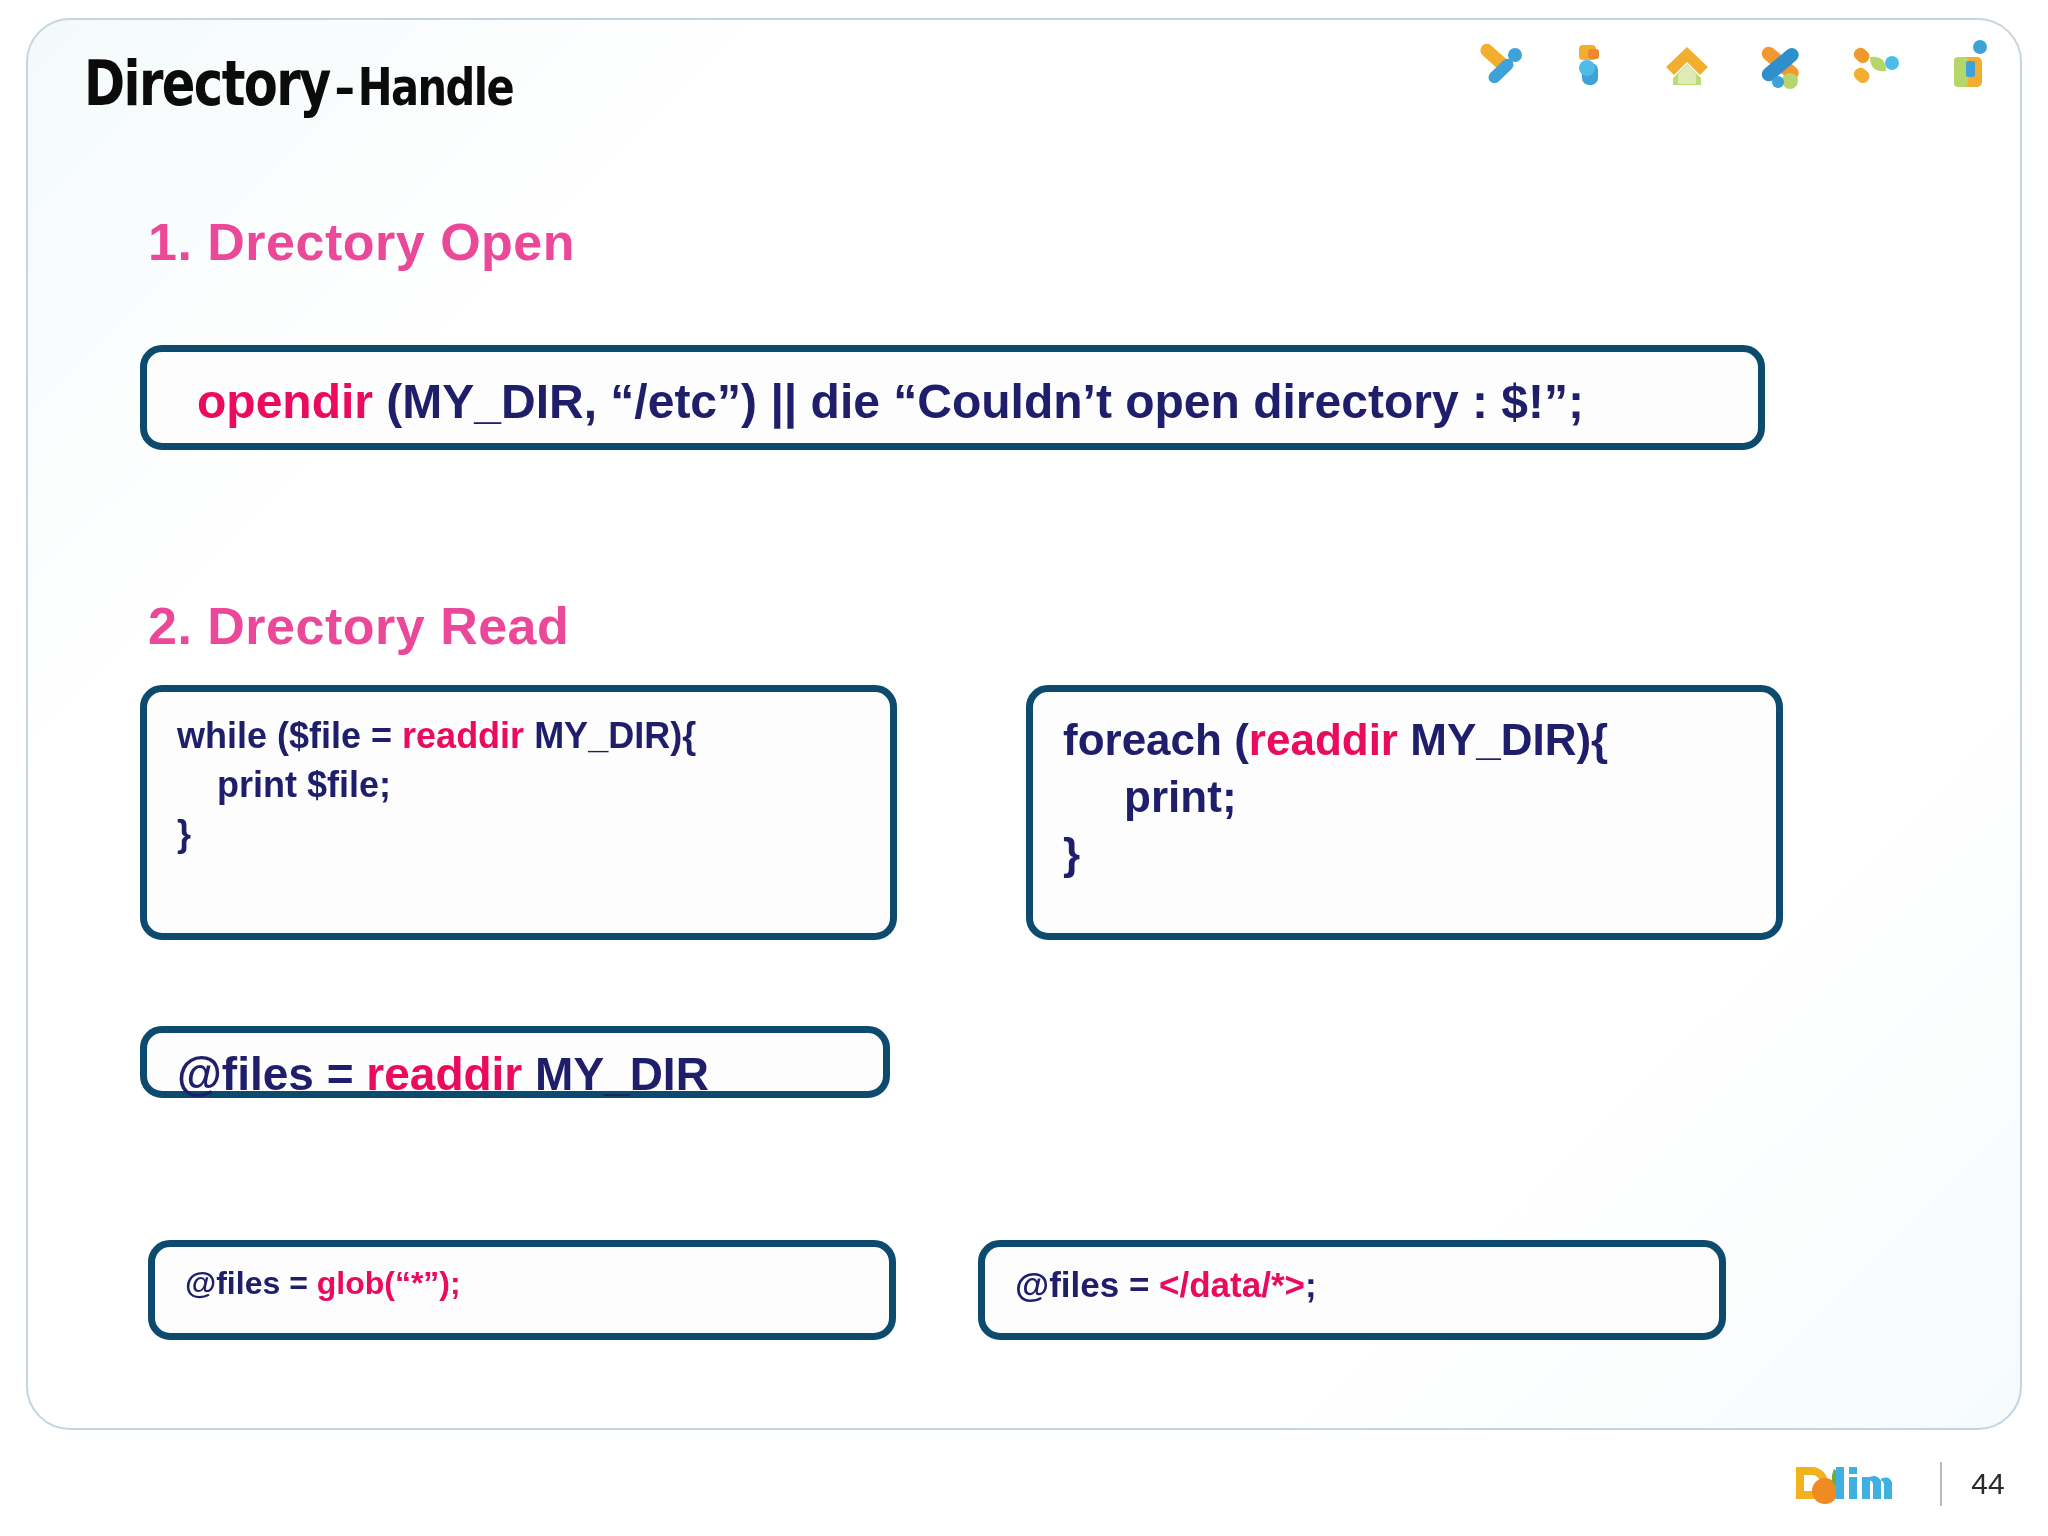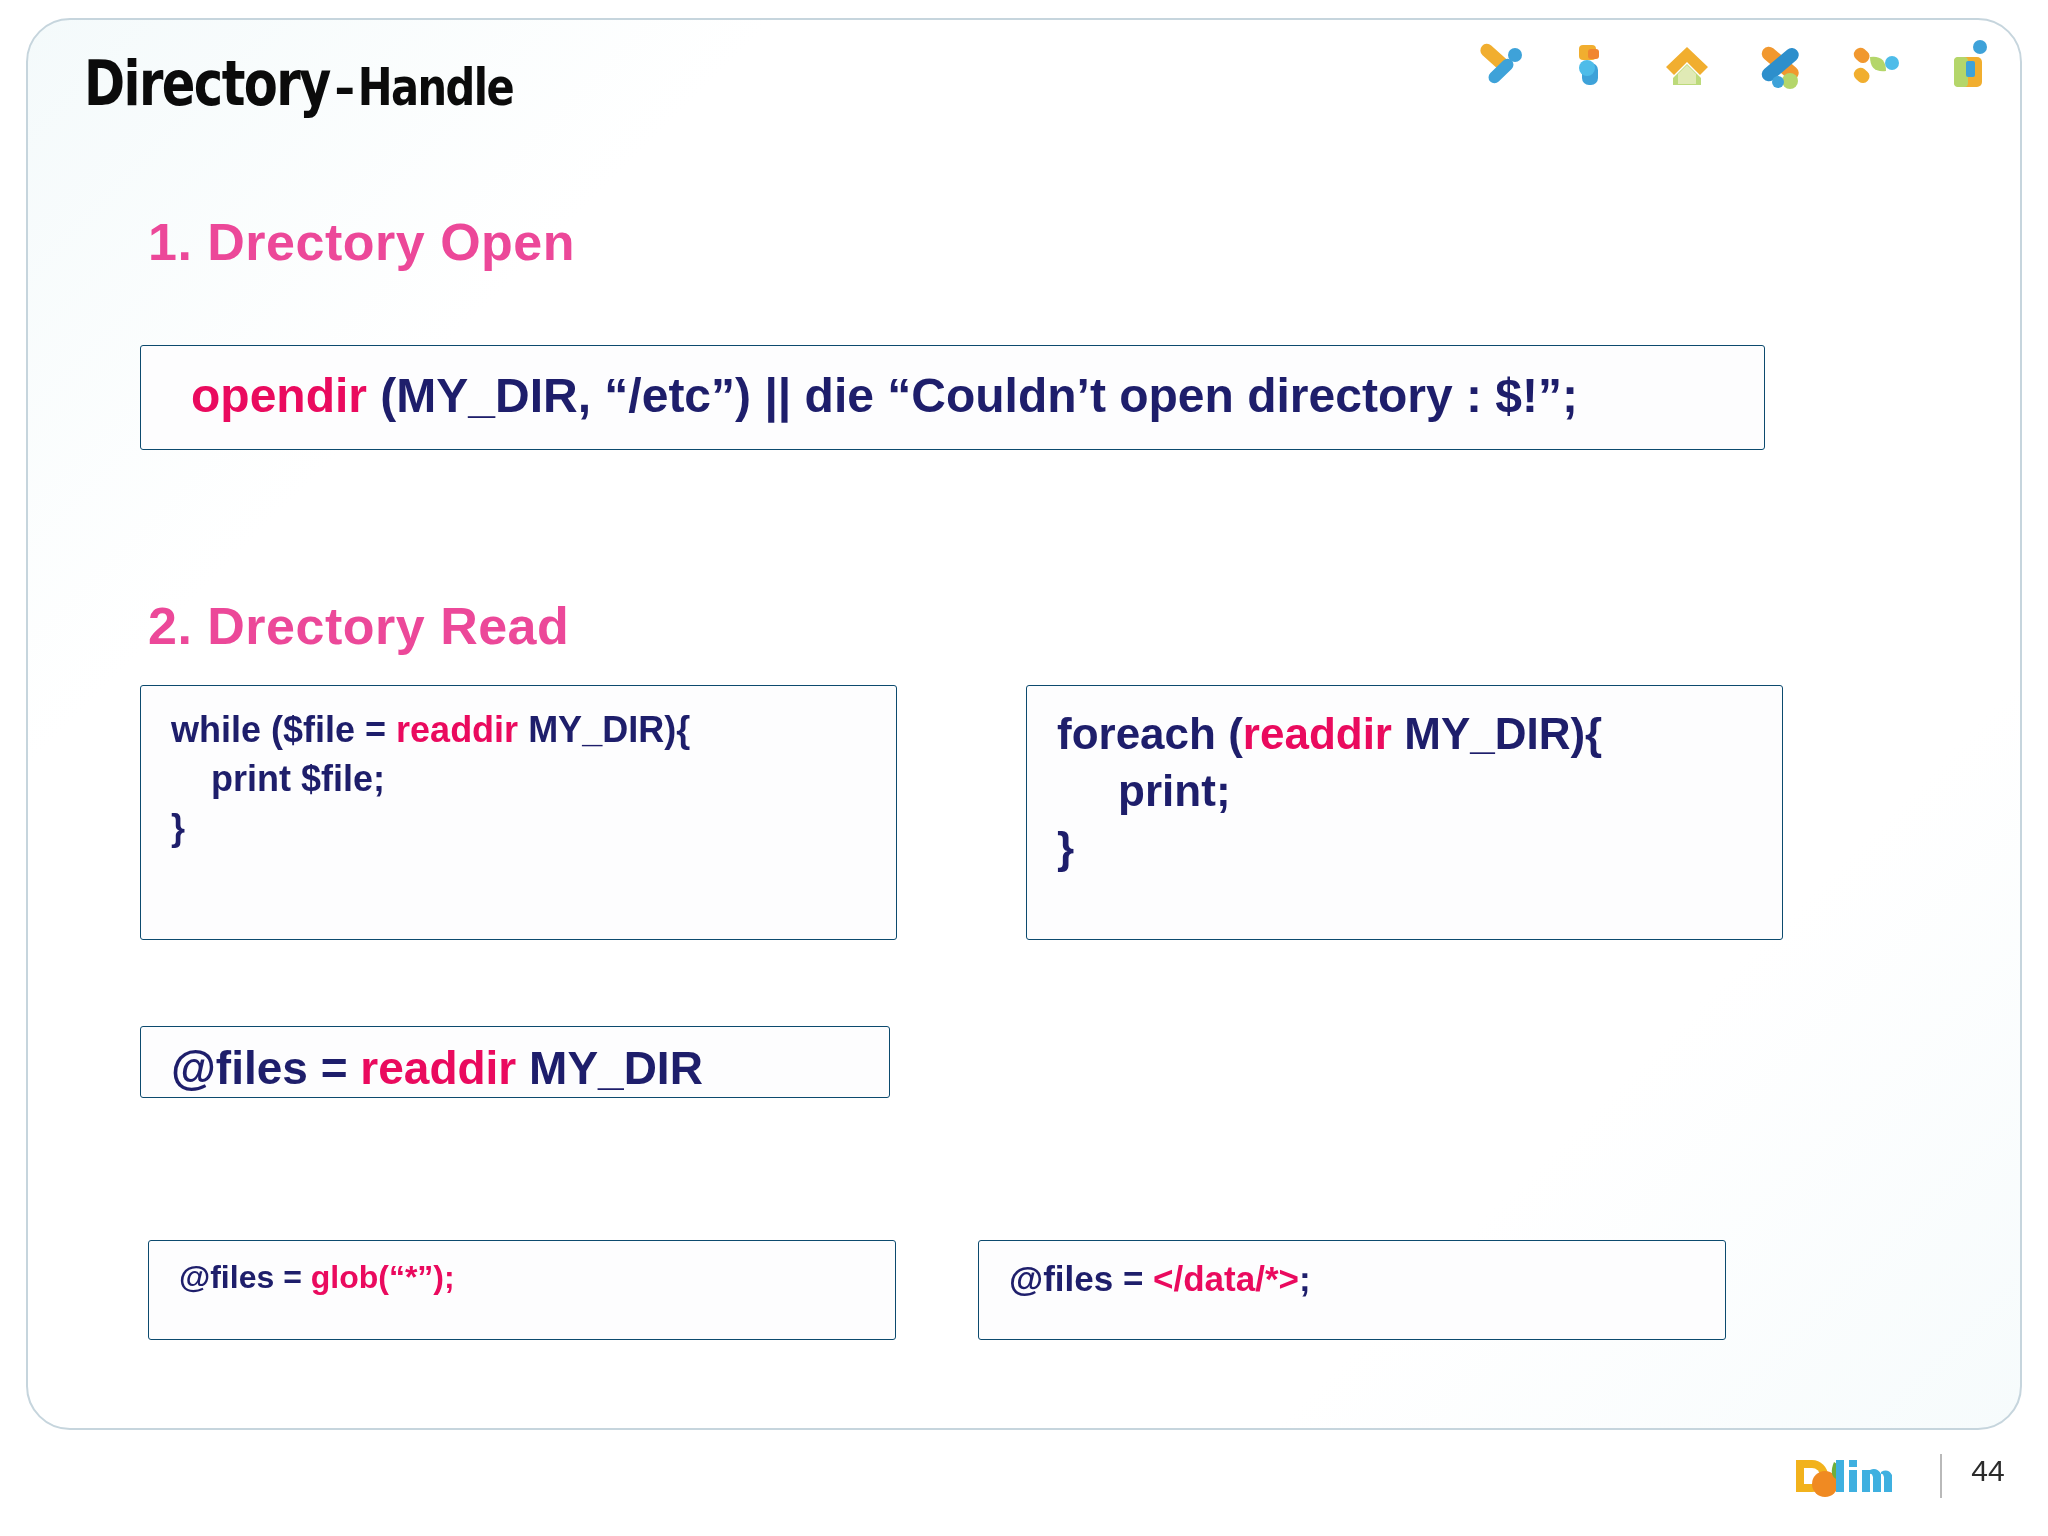--- a/index.html
+++ b/index.html
@@ -73,22 +73,22 @@
     color: #ec4899;
     letter-spacing: 0.5px;
     white-space: nowrap;
   }
   #heading-1 { left: 148px; top: 212px; }
   #heading-2 { left: 148px; top: 548px; margin-top: 48px; }
 
   
   .code-box {
     position: absolute;
-    border: 1px solid #0c4a6e;
-    border-radius: 3px;
+    border: 7px solid #0c4a6e;
+    border-radius: 22px;
     background: #fdfdfe;
     box-sizing: border-box;
   }
   .code-line {
     font-family: "Liberation Sans", sans-serif;
     font-weight: bold;
     color: #1e1e6b;
     white-space: pre;
     line-height: 1.0;
   }
@@ -121,21 +121,21 @@
   
   #box-angleglob { left: 978px; top: 1240px; width: 748px; height: 100px; }
   #box-angleglob .code-line { position: absolute; left: 30px; top: 20px; font-size: 35px; }
 
   
   #footer {
     position: absolute;
     right: 40px;
     bottom: 22px;
     display: flex;
-    align-items: flex-start;
+    align-items: center;
     gap: 26px;
     height: 60px;
   }
   #footer-logo { display: block; width: 122px; height: 46px; }
   #footer-divider {
     width: 2px;
     height: 44px;
     background: #b9b9b9;
   }
   #page-number {

